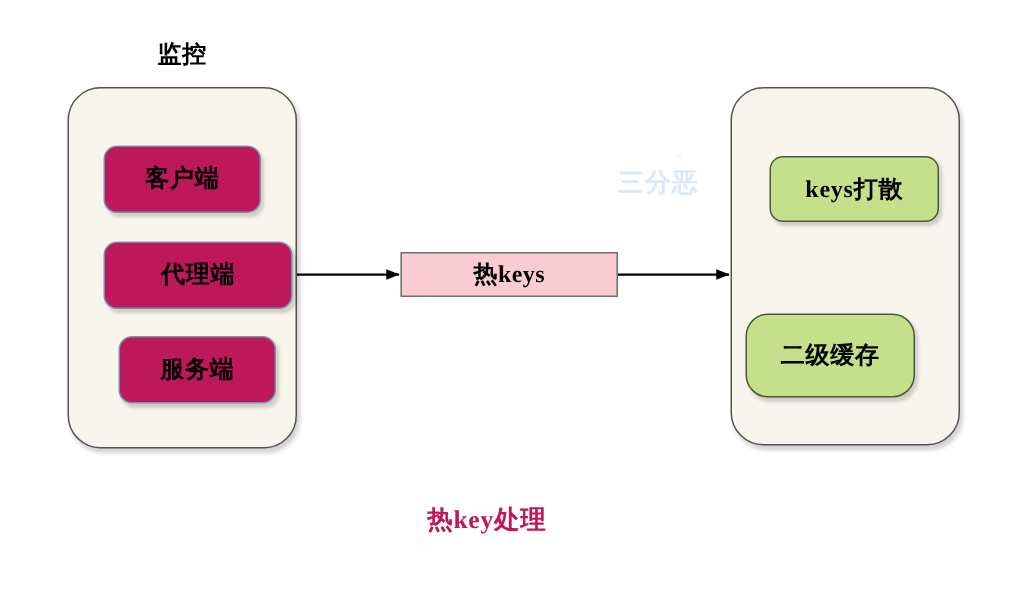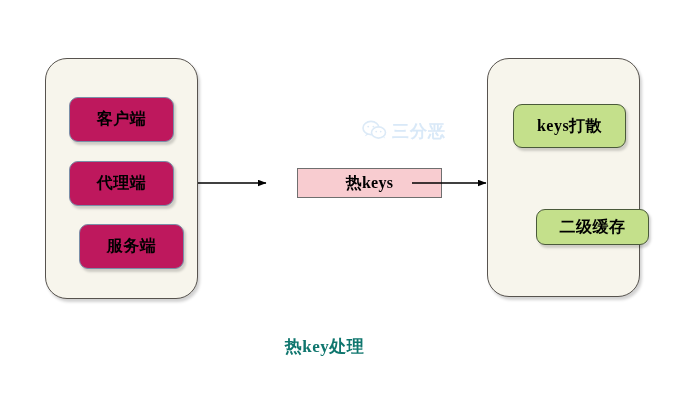--- a/index.html
+++ b/index.html
@@ -82,97 +82,98 @@
   }
   .node-green {
     background: #c4e08b;
     border: 1.3px solid #4a5a3a;
     border-radius: 9px;
     box-shadow: 2px 2.5px 2.5px rgba(0,0,0,0.17);
   }
 
   
   #node-client { left: 69px; top: 97px;  width: 105px; height: 45px; }
-  #node-proxy  { left: 69px; top: 161px; width: 105px; height: 45px; }
+  #node-proxy  { left: 69px; top: 161px; width: 126px; height: 45px; }
   #node-server { left: 79px; top: 224px; width: 105px; height: 45px; }
 
   
   #node-key-split    { left: 513px; top: 104px; width: 113px; height: 44px; }
-  #node-second-cache { left: 536px; top: 209px; width: 113px; height: 36px; }
+  #node-second-cache { left: 497px; top: 209px; width: 113px; height: 56px; border-radius: 15px; }
 
   
   #hotkeys-box {
     position: absolute;
     left: 267px;
     top: 168px;
     width: 145px;
     height: 30px;
     background: #f8ccd0;
     border: 1.4px solid #6f6f6f;
     border-radius: 0;
     box-sizing: border-box;
     display: flex;
     align-items: center;
     justify-content: center;
     font-size: 16px;
     font-weight: 700;
     letter-spacing: 0.3px;
     white-space: nowrap;
     color: #000;
-    margin-left: 30px;
   }
 
   
   .arrow-svg {
     position: absolute;
     overflow: visible;
   }
   #arrow-left-svg  { left: 198px; top: 168px; width: 70px;  height: 30px; }
   #arrow-right-svg { left: 412px; top: 168px; width: 76px;  height: 30px; }
 
   
   #watermark {
     position: absolute;
     left: 362px;
-    top: 120px;
+    top: 103px;
     width: 104px;
     height: 30px;
     display: flex;
-    align-items: flex-start;
+    align-items: flex-end;
     gap: 4px;
     pointer-events: none;
+    flex-direction: column;
   }
   #watermark .wm-text {
     font-size: 17px;
     font-weight: 700;
     color: #d9e9f8;
     letter-spacing: 1px;
     white-space: nowrap;
     font-family: "Liberation Sans", sans-serif;
   }
 
   
   #caption {
     position: absolute;
     left: 0;
     top: 335px;
     width: 649px;
     text-align: center;
     font-size: 17px;
     font-weight: 700;
     letter-spacing: 0.5px;
-    color: #0f766e;
+    color: #be185d;
     white-space: nowrap;
   }
 </style>
 </head>
 <body>
 
 <div id="diagram-root">
 
+  <div class="group-title" id="monitor-title">监控</div>
 
   <div class="container-box" id="monitor-container">
   </div>
 
   <div class="node node-blue" id="node-client">客户端</div>
 
   <div class="node node-blue" id="node-proxy">代理端</div>
 
   <div class="node node-blue" id="node-server">服务端</div>
 

